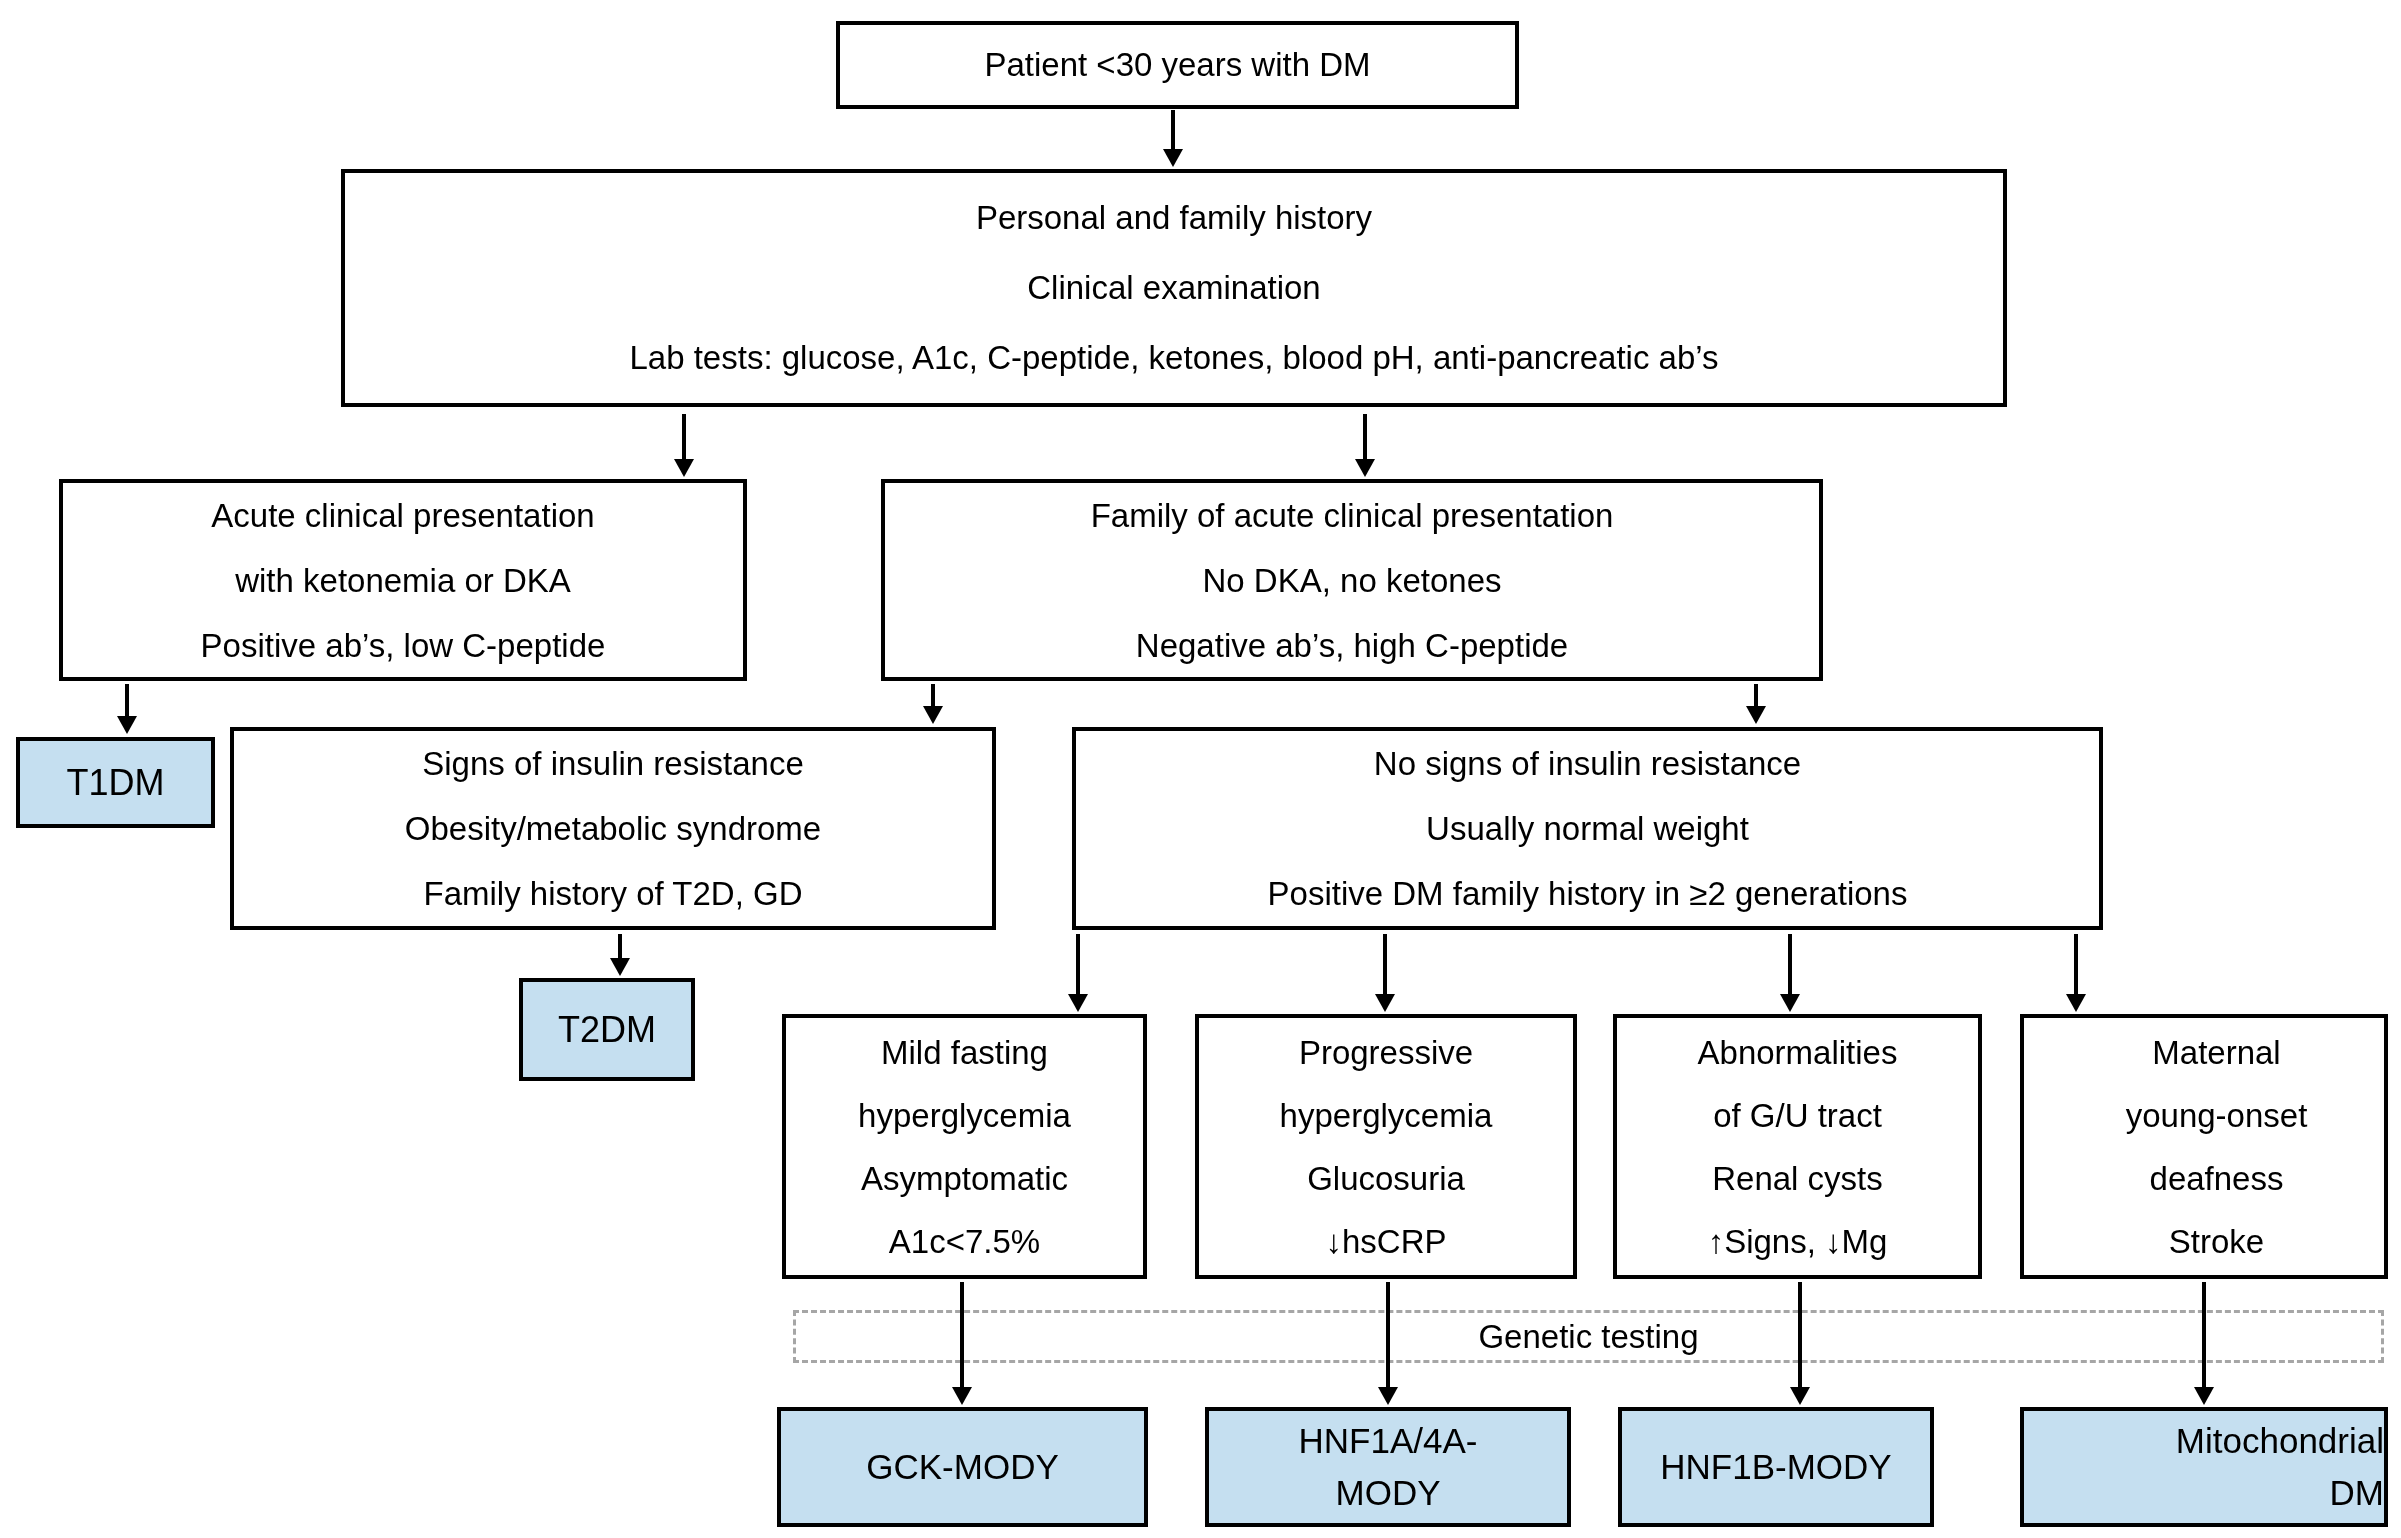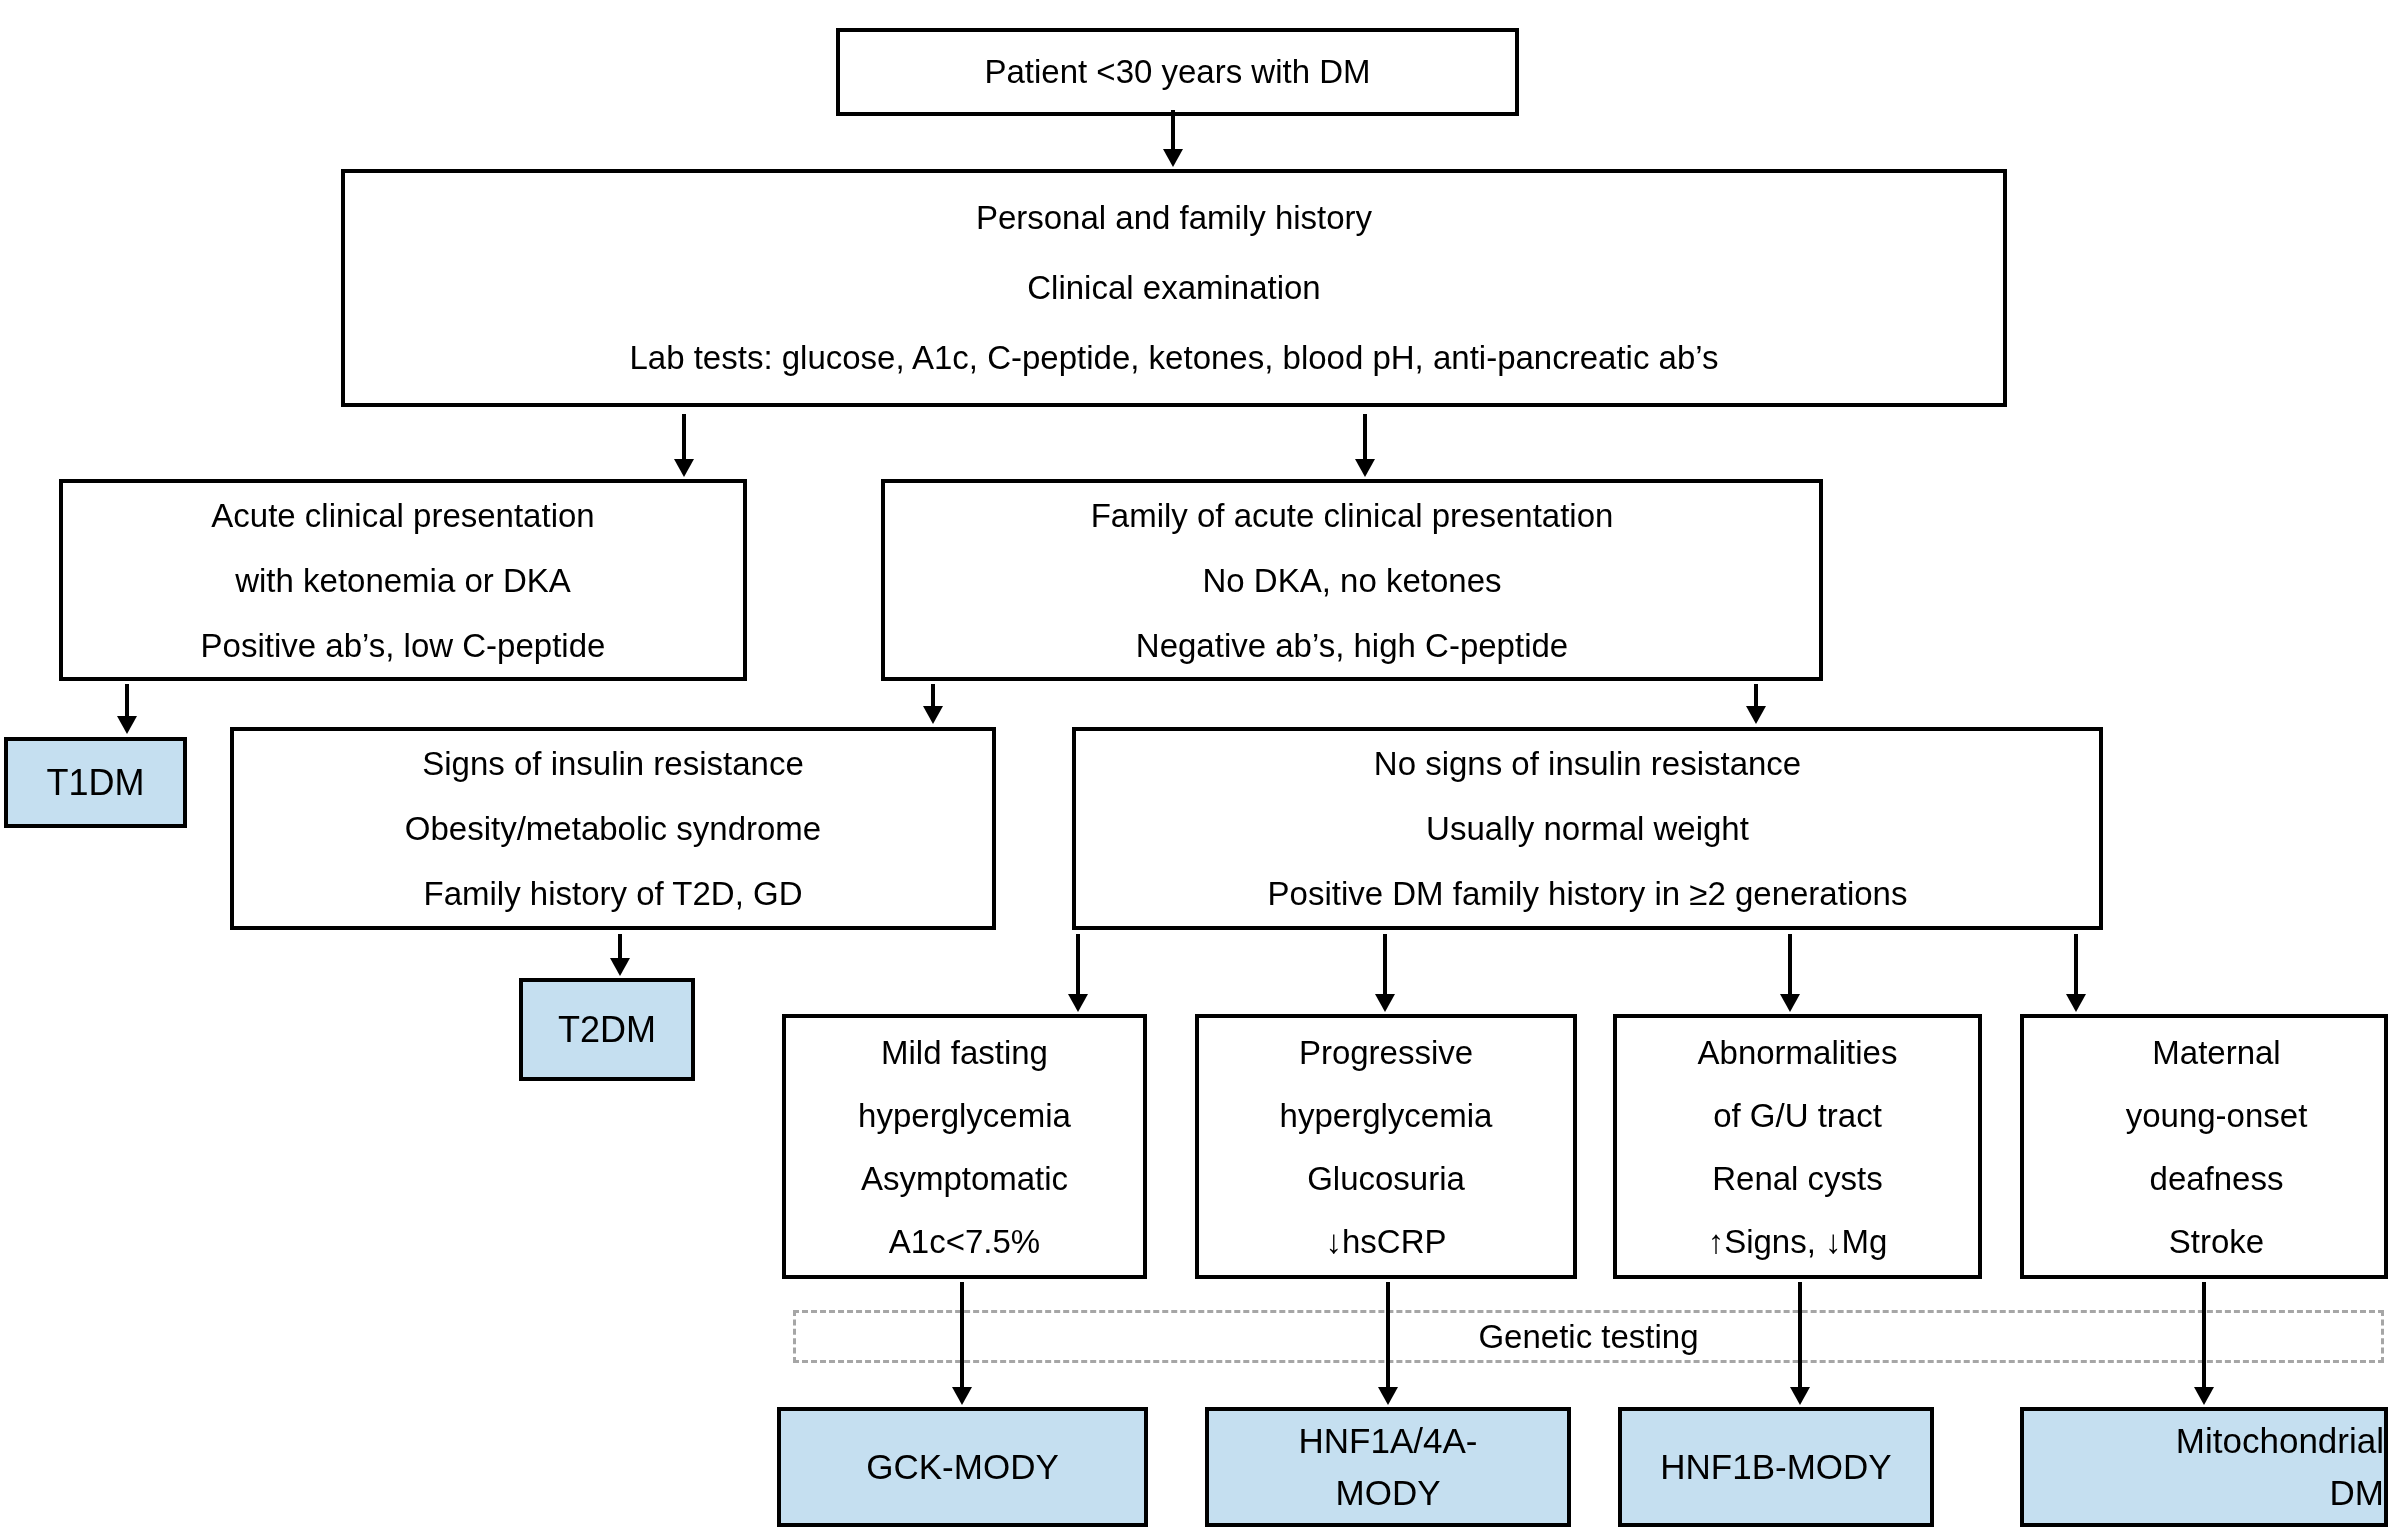--- a/index.html
+++ b/index.html
@@ -58,21 +58,21 @@
     border-left:10.5px solid transparent;
     border-right:10.5px solid transparent;
     border-top:18px solid var(--line-color);
   }
 </style>
 </head>
 <body>
 
 <div id="canvas">
 
-  <div class="box" style="left:836px;top:28px;width:683px;height:88px;">
+  <div class="box" style="left:836px;top:21px;width:683px;height:88px;">
     <span>Patient &lt;30 years with DM</span>
   </div>
 
   <div class="arrow" style="left:1171px;top:110px;height:39px;"></div>
 
   <div class="box lh100" style="left:341px;top:169px;width:1666px;height:238px;">
     <span>Personal and family history</span>
     <span>Clinical examination</span>
     <span>Lab tests: glucose, A1c, C-peptide, ketones, blood pH, anti-pancreatic ab’s</span>
   </div>
@@ -89,21 +89,21 @@
   <div class="box lh94" style="left:881px;top:479px;width:942px;height:202px;">
     <span>Family of acute clinical presentation</span>
     <span>No DKA, no ketones</span>
     <span>Negative ab’s, high C-peptide</span>
   </div>
 
   <div class="arrow" style="left:125px;top:684px;height:32px;"></div>
   <div class="arrow" style="left:931px;top:684px;height:22px;"></div>
   <div class="arrow" style="left:1754px;top:684px;height:22px;"></div>
 
-  <div class="box outcome" style="left:4px;top:737px;width:183px;height:91px;">
+  <div class="box outcome" style="left:16px;top:737px;width:199px;height:91px;">
     <span>T1DM</span>
   </div>
 
   <div class="box lh94" style="left:230px;top:727px;width:766px;height:203px;">
     <span>Signs of insulin resistance</span>
     <span>Obesity/metabolic syndrome</span>
     <span>Family history of T2D, GD</span>
   </div>
 
   <div class="box lh94" style="left:1072px;top:727px;width:1031px;height:203px;">

